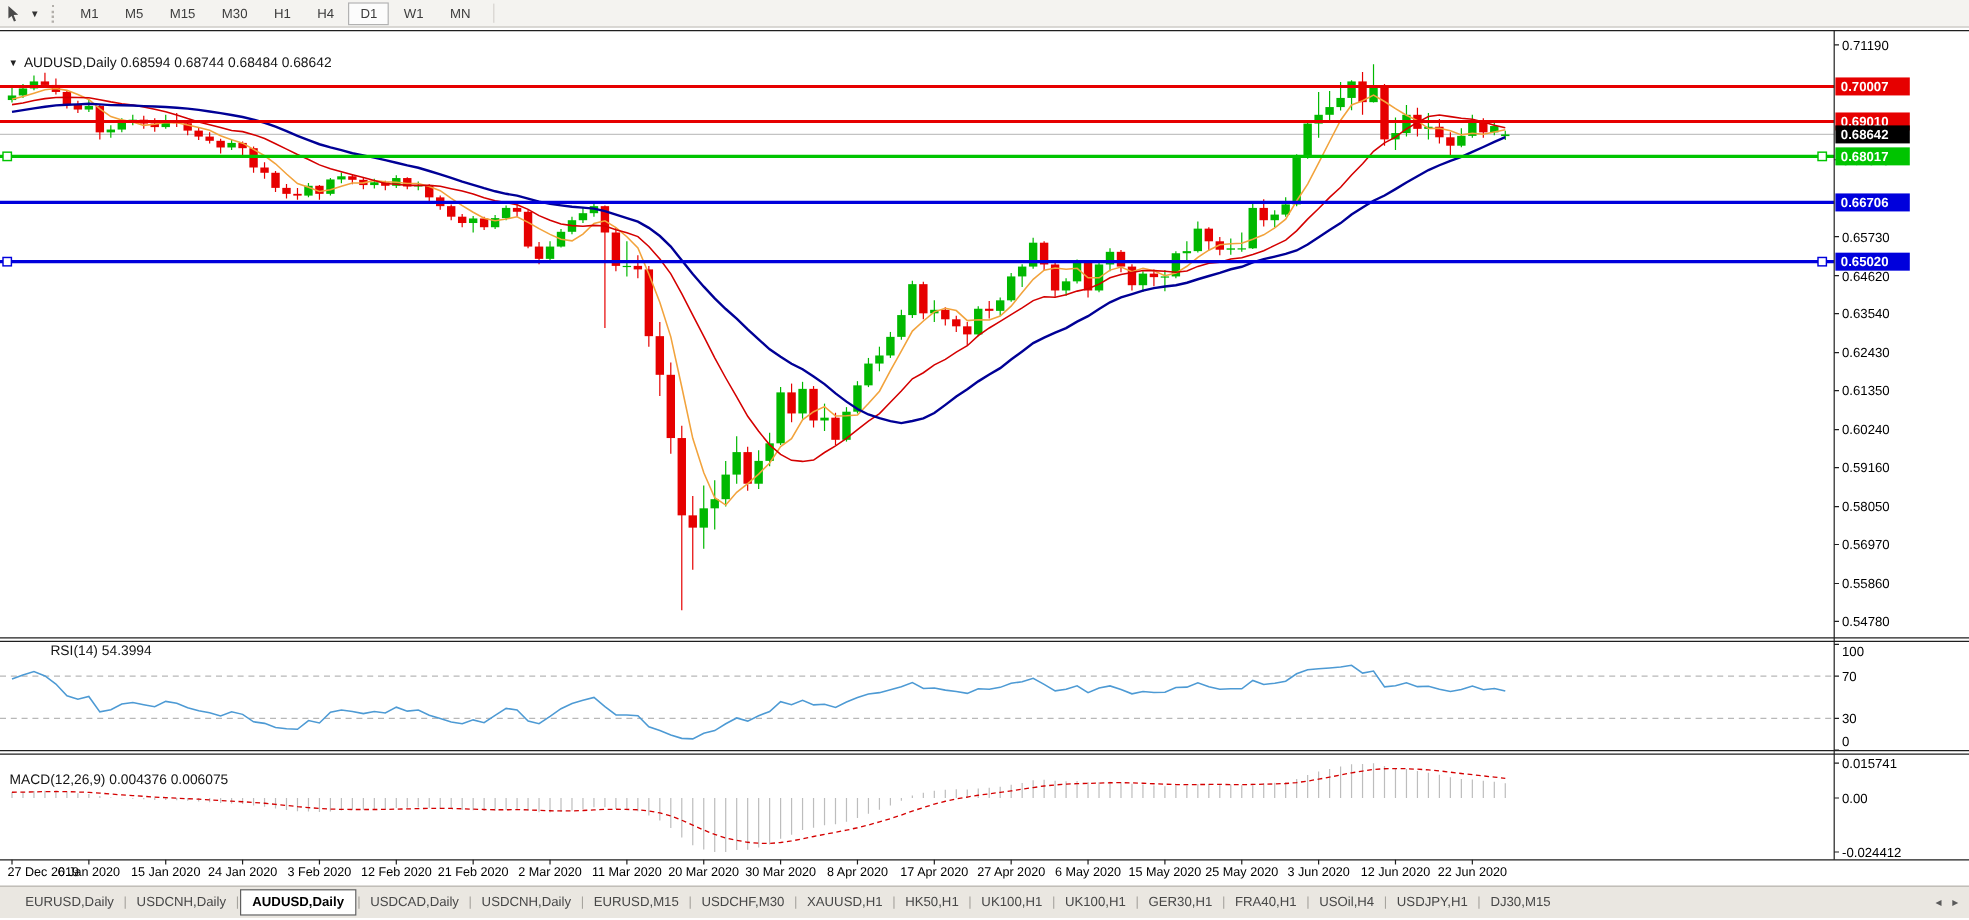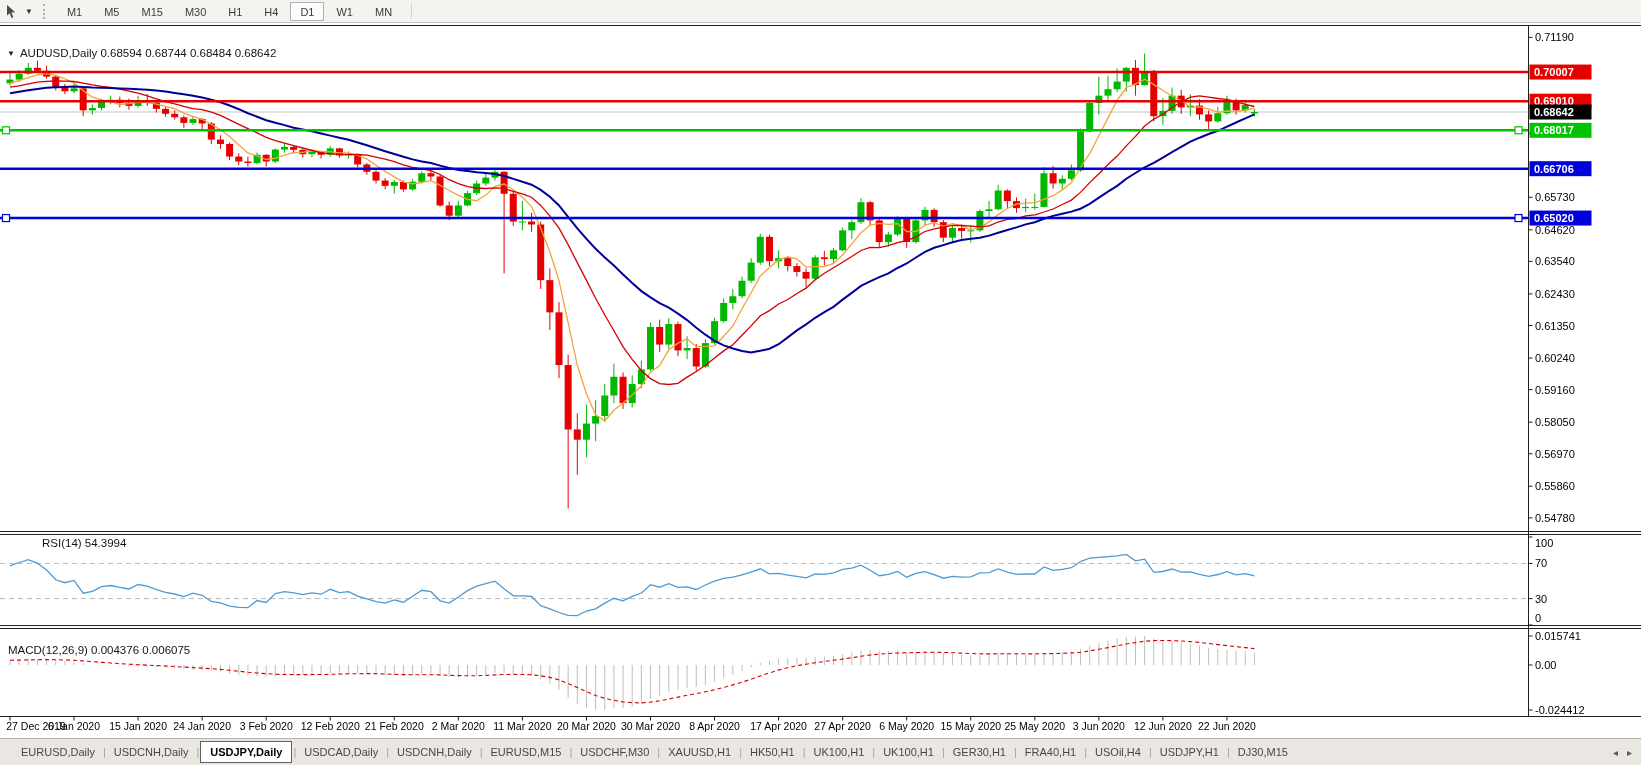--- a/index.html
+++ b/index.html
@@ -609,21 +609,21 @@
         <text x="1226.95" y="706" font-size="10.5" fill="#000" text-anchor="middle">22 Jun 2020</text>
       </g>
     </svg>
 
   <div class="tabbar">
     <div id="tabs">
         <div class="tab">EURUSD,Daily</div>
         <span class="tab-div">|</span>
         <div class="tab">USDCNH,Daily</div>
         <span class="tab-div">|</span>
-        <div class="tab active">USDJPY,Daily</div>
+        <div class="tab active">AUDUSD,Daily</div>
         <span class="tab-div">|</span>
         <div class="tab">USDCAD,Daily</div>
         <span class="tab-div">|</span>
         <div class="tab">USDCNH,Daily</div>
         <span class="tab-div">|</span>
         <div class="tab">EURUSD,M15</div>
         <span class="tab-div">|</span>
         <div class="tab">USDCHF,M30</div>
         <span class="tab-div">|</span>
         <div class="tab">XAUUSD,H1</div>

